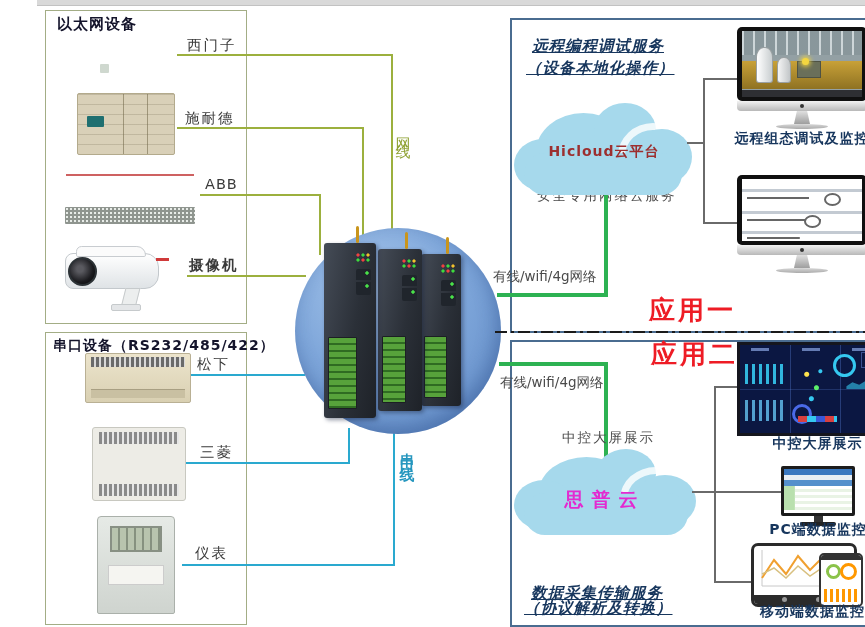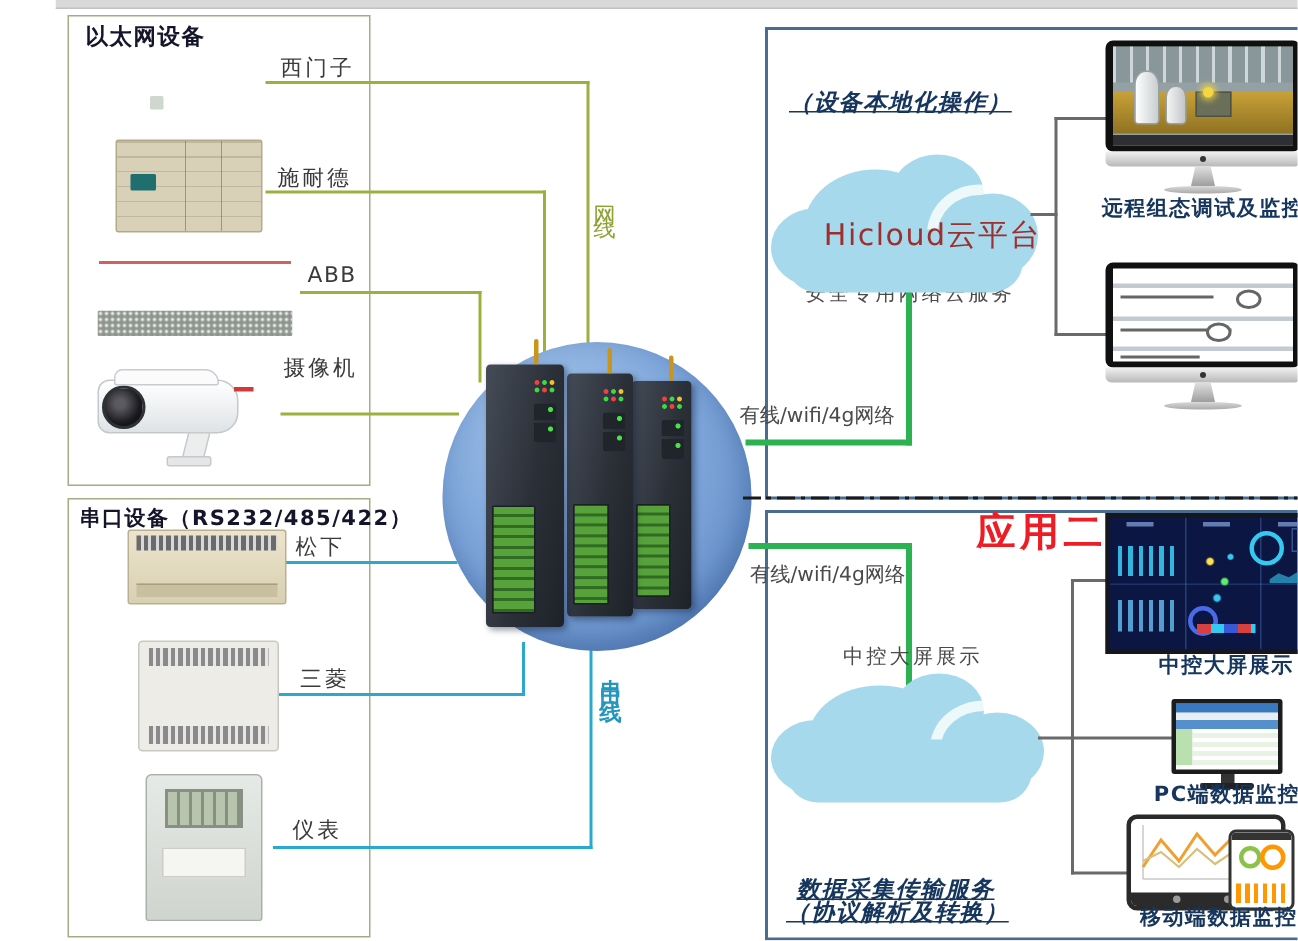--- a/index.html
+++ b/index.html
@@ -25,21 +25,21 @@
   .svc-title{font-size:15.5px;font-weight:bold;font-style:italic;text-decoration:underline;
              color:#17365d;letter-spacing:1px;white-space:nowrap;}
   .caption{font-size:14px;font-weight:bold;color:#17365d;letter-spacing:1px;text-align:center;white-space:nowrap;}
   .subtext{font-size:13.5px;color:#4a4a4a;letter-spacing:2px;white-space:nowrap;}
   .badge{font-size:26px;font-weight:bold;color:#ee1c25;letter-spacing:3px;white-space:nowrap;}
   
   .cloud{position:absolute;}
   .puff{position:absolute;background:#a6d9ec;border-radius:50%;}
   .band{position:absolute;background:#a6d9ec;border-radius:22px;}
   .ring{position:absolute;border:7px solid #fff;border-radius:50%;opacity:.8;}
-  .cloudtext1{position:absolute;width:100%;text-align:right;font-size:20px;font-weight:normal;color:#9c2f2f;letter-spacing:1px;}
+  .cloudtext1{position:absolute;width:100%;text-align:center;font-size:14px;font-weight:bold;color:#9c2f2f;letter-spacing:1px;}
   .cloudtext2{position:absolute;width:100%;text-align:center;font-size:19px;font-weight:bold;color:#e32ad0;letter-spacing:8px;}
   
   .gwcircle{left:258px;top:228px;width:206px;height:206px;border-radius:50%;
     background:radial-gradient(circle at 38% 30%,#a7c6ea 0%,#7ea6da 45%,#5d88c4 100%);
     box-shadow:inset -4px -8px 18px rgba(30,60,120,.35);}
   .tower{position:absolute;border-radius:3px;background:linear-gradient(100deg,#454c57 0%,#2b3038 55%,#1e2228 100%);
          box-shadow:2px 2px 4px rgba(20,30,60,.45);}
   .tower::before{content:"";position:absolute;top:-17px;left:62%;width:3px;height:17px;background:#c9951c;border-radius:2px;}
   .tower::after{content:"";position:absolute;left:8%;bottom:5%;width:52%;height:40%;
       background:repeating-linear-gradient(180deg,#57a23b 0 5px,#2f6b22 5px 7px);border:1px solid #1c1f24;border-radius:1px;}
@@ -201,21 +201,21 @@
 
   <div class="dev dev-abb" style="left:25px;top:165px;width:136px;height:62px;"></div>
   <div class="abs devlabel" style="left:168px;top:176px;letter-spacing:1px;">ABB</div>
 
   <div class="dev" style="left:28px;top:240px;width:112px;height:72px;">
     <div class="cam-body"></div>
     <div class="cam-red"></div>
     <div class="cam-mount"></div>
     <div class="cam-base"></div>
   </div>
-  <div class="abs devlabel" style="left:152px;top:236px;">摄像机</div>
+  <div class="abs devlabel" style="left:152px;top:256px;font-weight:bold;">摄像机</div>
 
   <div class="dev dev-panasonic" style="left:48px;top:353px;width:104px;height:48px;"></div>
   <div class="abs devlabel" style="left:160px;top:355px;">松下</div>
 
   <div class="dev dev-mitsubishi" style="left:55px;top:427px;width:92px;height:72px;"></div>
   <div class="abs devlabel" style="left:163px;top:443px;">三菱</div>
 
   <div class="dev dev-meter" style="left:60px;top:516px;width:76px;height:96px;"></div>
   <div class="abs devlabel" style="left:158px;top:544px;">仪表</div>
 
@@ -230,23 +230,25 @@
   </div>
   <div class="tower" style="left:384px;top:254px;width:40px;height:152px;z-index:1;">
     <div class="leds"></div>
     <div class="ports"></div>
   </div>
 
   <div class="abs rbox" style="left:473px;top:18px;width:386px;height:311px;"></div>
   <div class="abs dashdot" style="left:458px;top:331px;width:407px;"></div>
   <div class="abs rbox" style="left:473px;top:340px;width:386px;height:283px;"></div>
 
+  <div class="abs svc-title" style="left:495px;top:36px;">远程编程调试服务</div>
   <div class="abs svc-title" style="left:489px;top:58px;">（设备本地化操作）</div>
   <div class="abs subtext" style="left:500px;top:187px;">安全专用网络云服务</div>
   <div class="abs subtext" style="left:456px;top:268px;letter-spacing:0;">有线/wifi/4g网络</div>
+  <div class="abs badge" style="left:612px;top:293px;">应用一</div>
 
   <div class="abs hline lwan" style="left:460px;top:293px;width:111px;"></div>
   <div class="abs vline lwan" style="left:567px;top:184px;height:113px;"></div>
 
   <div class="cloud" style="left:477px;top:97px;width:180px;height:102px;">
     <div class="puff" style="left:22px;top:16px;width:95px;height:78px;"></div>
     <div class="puff" style="left:0;top:42px;width:58px;height:52px;"></div>
     <div class="puff" style="left:80px;top:6px;width:62px;height:54px;"></div>
     <div class="ring" style="left:104px;top:26px;width:56px;height:52px;"></div>
     <div class="puff" style="left:118px;top:32px;width:60px;height:56px;"></div>
@@ -290,20 +292,21 @@
   <div class="abs subtext" style="left:463px;top:374px;letter-spacing:0;">有线/wifi/4g网络</div>
   <div class="abs subtext" style="left:525px;top:429px;">中控大屏展示</div>
 
   <div class="cloud" style="left:477px;top:447px;width:182px;height:94px;">
     <div class="puff" style="left:25px;top:10px;width:95px;height:70px;"></div>
     <div class="puff" style="left:0;top:33px;width:60px;height:50px;"></div>
     <div class="puff" style="left:82px;top:2px;width:60px;height:50px;"></div>
     <div class="ring" style="left:106px;top:20px;width:58px;height:50px;"></div>
     <div class="puff" style="left:120px;top:28px;width:62px;height:52px;"></div>
     <div class="band" style="left:10px;top:46px;width:164px;height:42px;"></div>
+    <div class="cloudtext2" style="top:40px;">思普云</div>
   </div>
 
   <div class="abs hline lbr" style="left:655px;top:491px;width:93px;"></div>
   <div class="abs vline lbr" style="left:677px;top:387px;height:196px;"></div>
   <div class="abs hline lbr" style="left:677px;top:386px;width:27px;"></div>
   <div class="abs hline lbr" style="left:677px;top:581px;width:39px;"></div>
 
   <div class="abs bigscreen" style="left:700px;top:342px;width:152px;height:88px;">
     <div class="bs-bars1"></div>
     <div class="bs-bars2"></div>

